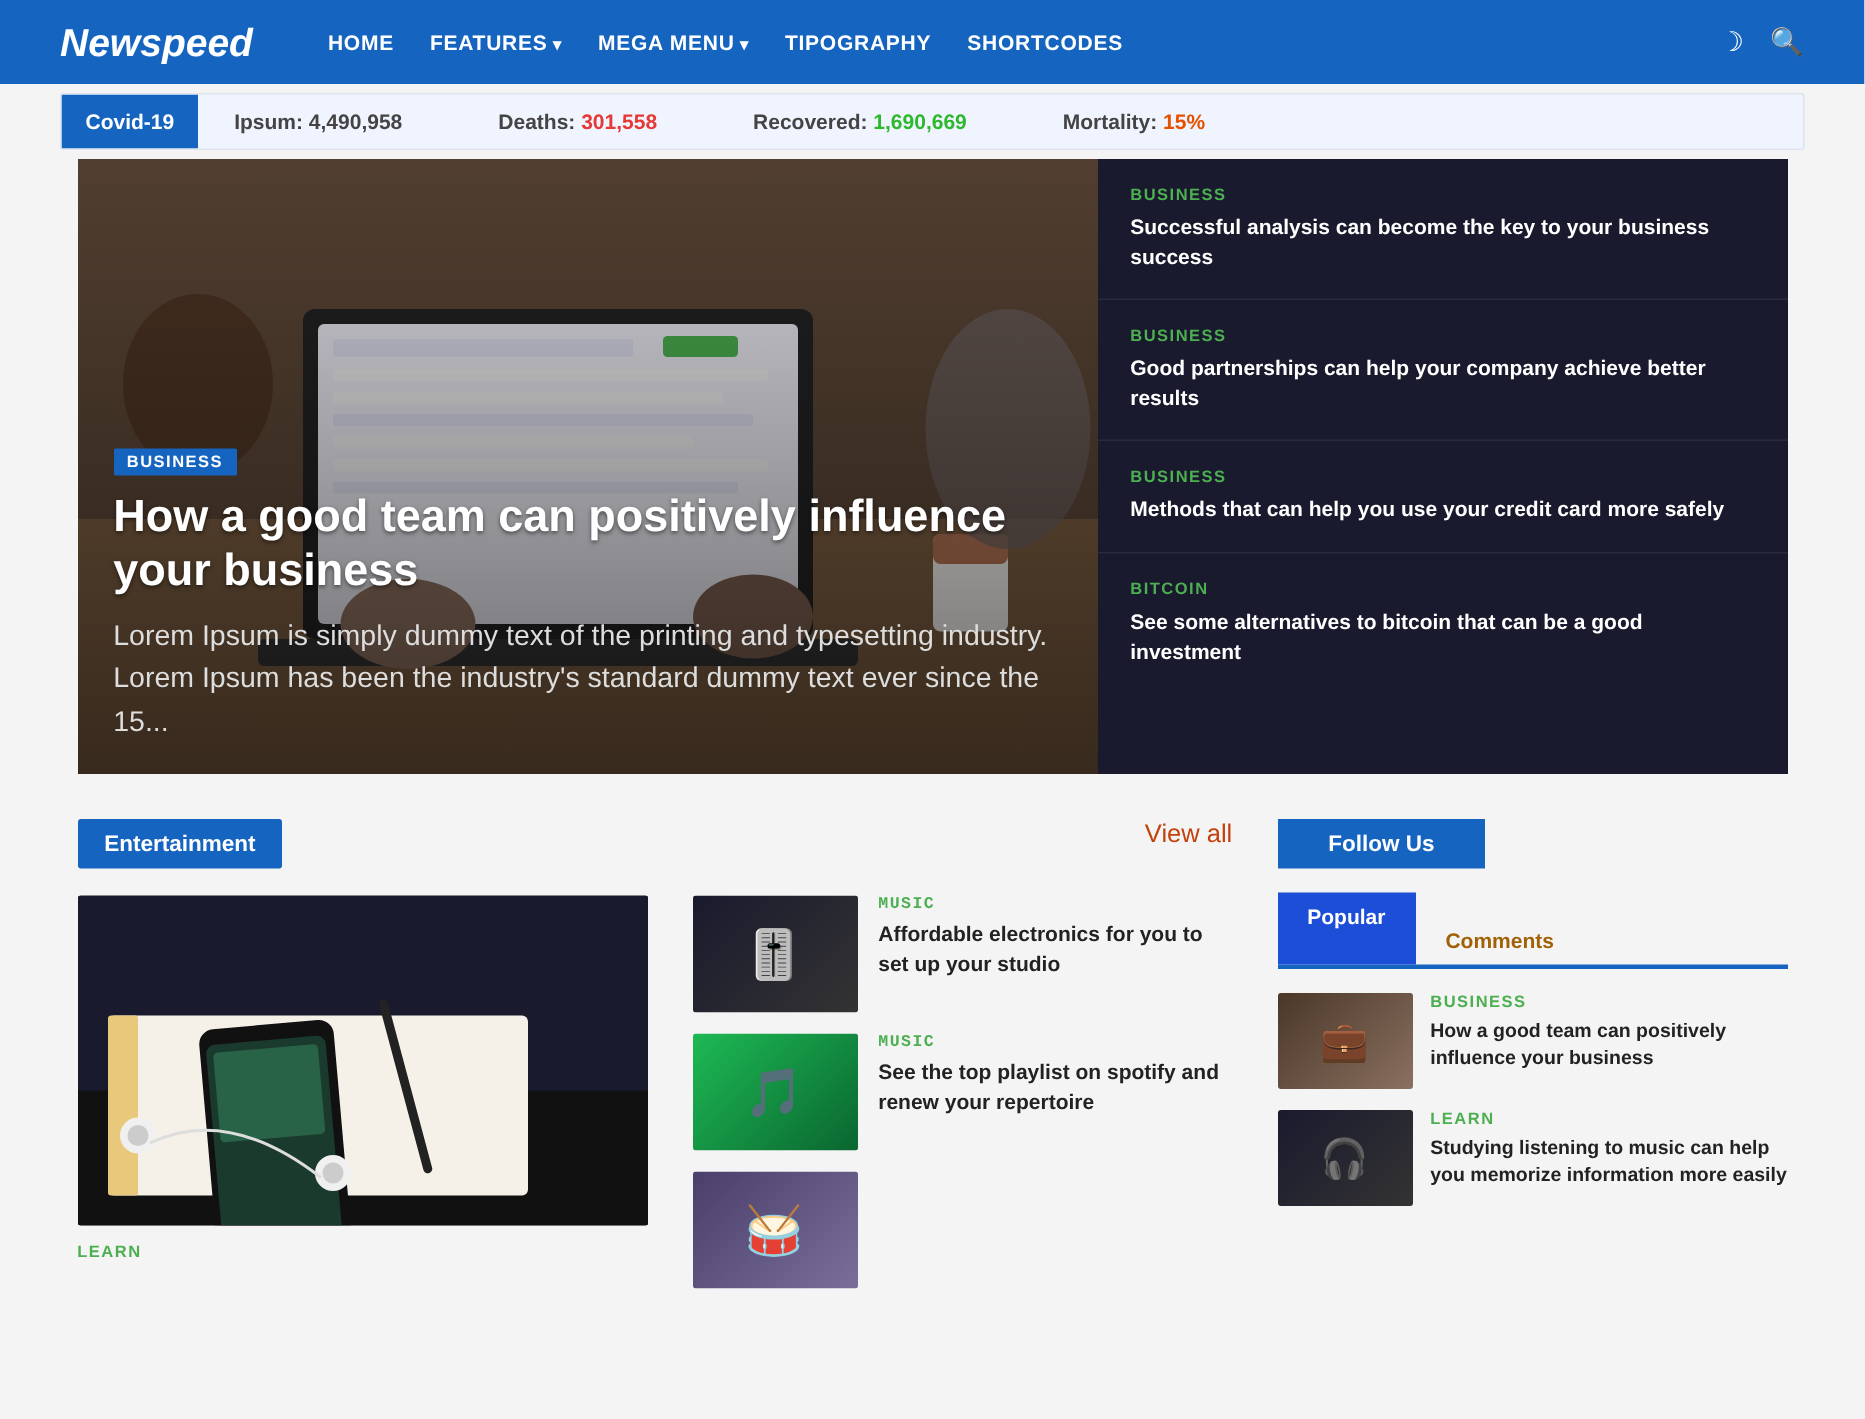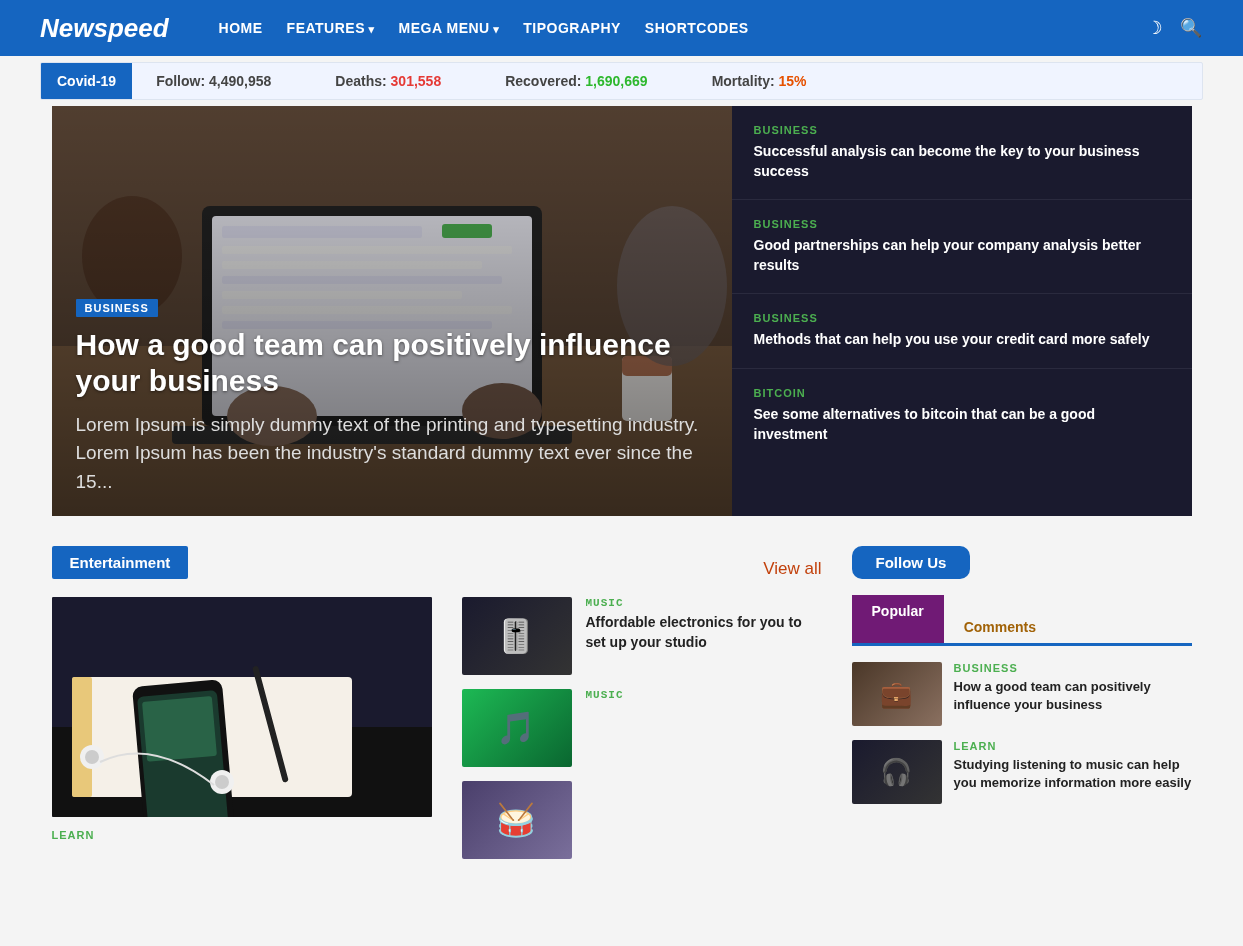--- a/index.html
+++ b/index.html
@@ -151,21 +151,21 @@
       font-size: 14px;
       font-weight: 700;
       color: #fff;
       line-height: 1.4;
       cursor: pointer;
     }
 
     
     .section-header {
       display: flex;
-      align-items: flex-end;
+      align-items: flex-start;
       justify-content: space-between;
       margin-bottom: 18px;
     }
     .section-title-tab {
       background: #1565c0;
       color: #fff;
       font-size: 15px;
       font-weight: 700;
       padding: 8px 18px;
       border-radius: 2px;
@@ -286,38 +286,38 @@
 
     
     .right-sidebar {
       flex: 0 0 340px;
     }
     .follow-us-header {
       background: #1565c0;
       color: #fff;
       font-size: 15px;
       font-weight: 700;
-      padding: 8px 24px;
+      padding: 8px 34px;
       display: inline-block;
-      border-radius: 10px;
+      border-radius: 0;
       margin-bottom: 16px;
     }
     .popular-tabs {
       display: flex;
       margin-bottom: 16px;
       border-bottom: 3px solid #1565c0;
     }
     .pop-tab {
       padding: 8px 20px;
       font-size: 14px;
       font-weight: 700;
       cursor: pointer;
     }
     .pop-tab.active {
-      background: #701a75;
+      background: #1d4ed8;
       color: #fff;
     }
     .pop-tab.inactive { color: #a16207; margin-top: 16px; }
 
     .popular-list { display: flex; flex-direction: column; gap: 14px; }
     .popular-item {
       display: flex;
       gap: 12px;
       align-items: flex-start;
     }
@@ -383,21 +383,21 @@
   </div>
   <div class="nav-icons">
     <span class="nav-icon">☽</span>
     <span class="nav-icon">🔍</span>
   </div>
 </nav>
 
 <div class="covid-bar">
   <div class="covid-label">Covid-19</div>
   <div class="covid-stat">
-    <span>Follow:</span>
+    <span>Ipsum:</span>
     <span>4,490,958</span>
   </div>
   <div class="covid-stat">
     <span>Deaths:</span>
     <span class="red">301,558</span>
   </div>
   <div class="covid-stat">
     <span>Recovered:</span>
     <span class="green">1,690,669</span>
   </div>
@@ -453,21 +453,21 @@
       </div>
     </div>
 
     <div class="hero-sidebar">
       <div class="sidebar-article">
         <div class="sidebar-cat">BUSINESS</div>
         <div class="sidebar-article-title">Successful analysis can become the key to your business success</div>
       </div>
       <div class="sidebar-article">
         <div class="sidebar-cat">BUSINESS</div>
-        <div class="sidebar-article-title">Good partnerships can help your company analysis better results</div>
+        <div class="sidebar-article-title">Good partnerships can help your company achieve better results</div>
       </div>
       <div class="sidebar-article">
         <div class="sidebar-cat">BUSINESS</div>
         <div class="sidebar-article-title">Methods that can help you use your credit card more safely</div>
       </div>
       <div class="sidebar-article">
         <div class="sidebar-cat bitcoin">BITCOIN</div>
         <div class="sidebar-article-title">See some alternatives to bitcoin that can be a good investment</div>
       </div>
     </div>
@@ -523,20 +523,21 @@
               <div class="ent-item-title">Affordable electronics for you to set up your studio</div>
             </div>
           </div>
 
           <div class="ent-list-item">
             <div class="ent-thumb">
               <div class="ent-thumb-spotify">🎵</div>
             </div>
             <div class="ent-item-text">
               <div class="ent-item-cat">MUSIC</div>
+              <div class="ent-item-title">See the top playlist on spotify and renew your repertoire</div>
             </div>
           </div>
 
           <div class="ent-list-item">
             <div class="ent-thumb">
               <div class="ent-thumb-instr">🥁</div>
             </div>
           </div>
         </div>
       </div>

